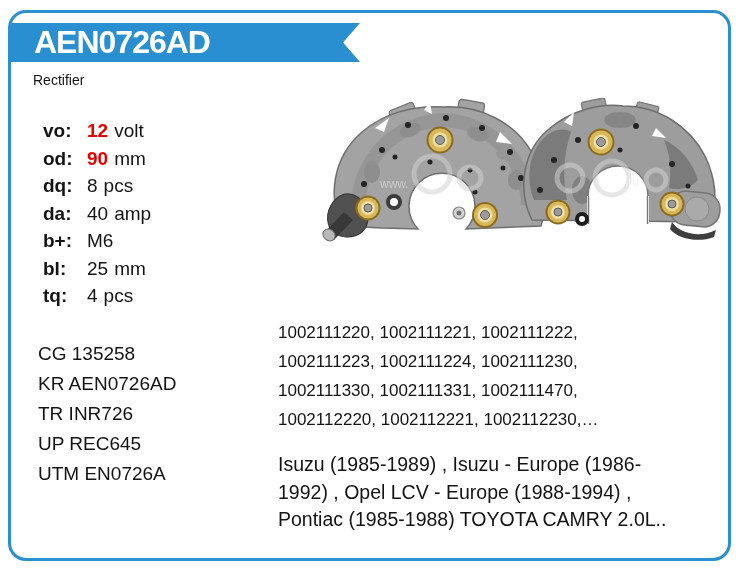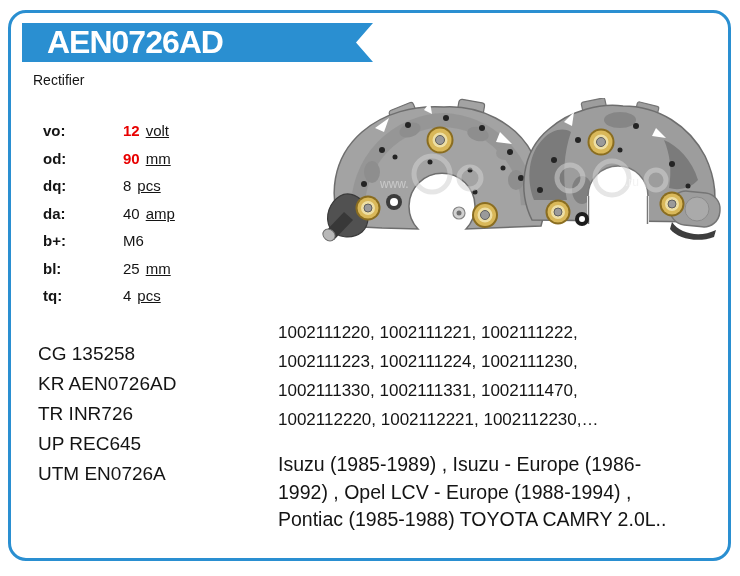--- a/index.html
+++ b/index.html
@@ -1,30 +1,30 @@
 <!DOCTYPE html>
 <html><head>
 <meta charset="utf-8">
 <style>
   html,body{margin:0;padding:0;background:#fff;}
   .page{position:relative;width:740px;height:576px;background:#fff;overflow:hidden;
         font-family:"Liberation Sans",sans-serif;color:#141414;}
   .frame{position:absolute;left:8px;top:10px;width:717px;height:545px;
          border:3px solid #2a8fd1;border-radius:18px;background:#fff;}
-  .banner{position:absolute;left:22px;top:23px;width:351px;height:39px;background:#2a8fd1;
+  .banner{position:absolute;left:9px;top:23px;width:351px;height:39px;background:#2a8fd1;
           clip-path:polygon(0 0,100% 0,calc(100% - 17px) 50%,100% 100%,0 100%);
           color:#fff;font-weight:bold;font-size:32px;line-height:39px;letter-spacing:-1px;
           padding-left:25px;box-sizing:border-box;}
   .product-type{position:absolute;left:33px;top:72px;font-size:14px;}
-  .specs{position:absolute;left:43px;top:117px;font-size:15px;}
+  .specs{position:absolute;left:43px;top:117px;font-size:19px;}
   .spec-row{display:flex;align-items:baseline;height:27.5px;line-height:27.5px;}
   .spec-label{font-weight:bold;width:44px;flex:0 0 44px;}
-  .spec-value{font-weight:normal;margin-left:36px;}
+  .spec-value{font-weight:normal;}
   .spec-value.red{color:#e80000;font-weight:bold;}
-  .spec-unit{margin-left:6px;text-decoration:underline;}
+  .spec-unit{margin-left:6px;}
   .codes{position:absolute;left:38px;top:339px;font-size:19px;line-height:30px;}
   .oem{position:absolute;left:278px;top:318px;width:448px;font-size:17px;line-height:29px;}
   .apps{position:absolute;left:278px;top:451px;width:448px;font-size:19.5px;line-height:27.5px;}
   .photo{position:absolute;left:320px;top:98px;width:405px;height:150px;}
 </style>
 </head>
 <body>
 
 <div class="page">
   <div class="frame"></div>

